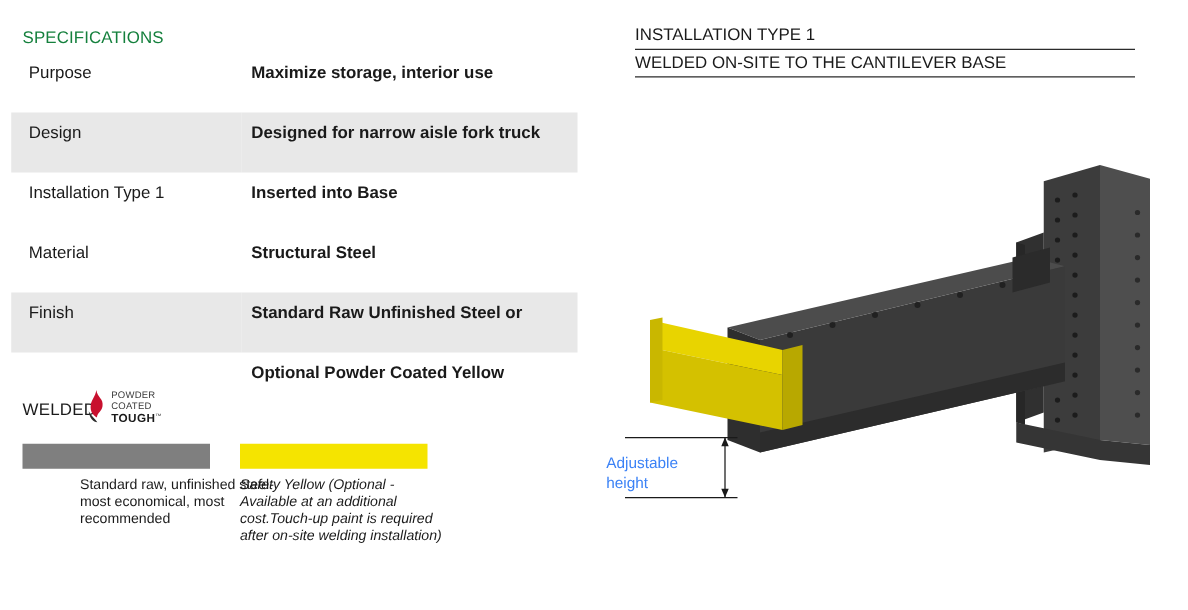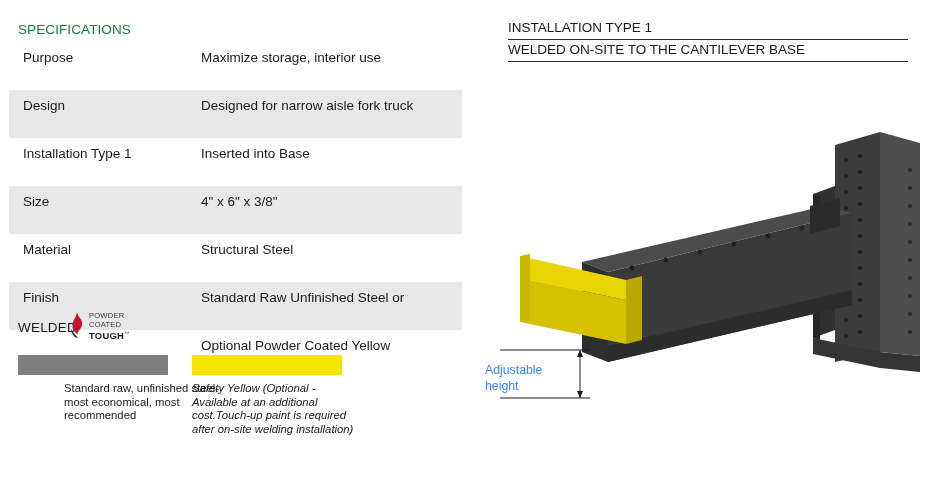--- a/index.html
+++ b/index.html
@@ -47,20 +47,21 @@
     color: #1a1a1a;
     padding: 8px 0 25px 0;
     vertical-align: top;
   }
   .spec-table td.label {
     width: 170px;
     padding-left: 14px;
   }
   .spec-table td.value {
     padding-left: 8px;
+    font-weight: bold;
   }
 
   
   .colors-wrap {
     position: absolute;
     left: 0;
     top: 300px;
     width: 480px;
   }
   .colors-label {
@@ -195,24 +196,20 @@
         <td class="label">Purpose</td>
         <td class="value">Maximize storage, interior use</td>
       </tr>
       <tr class="shaded">
         <td class="label">Design</td>
         <td class="value">Designed for narrow aisle fork truck</td>
       </tr>
       <tr>
         <td class="label">Installation Type 1</td>
         <td class="value">Inserted into Base</td>
-      </tr>
-      <tr class="shaded">
-        <td class="label">Size</td>
-        <td class="value">4" x 6" x 3/8"</td>
       </tr>
       <tr>
         <td class="label">Material</td>
         <td class="value">Structural Steel</td>
       </tr>
       <tr class="shaded">
         <td class="label">Finish</td>
         <td class="value">Standard Raw Unfinished Steel or</td>
       </tr>
       <tr>

